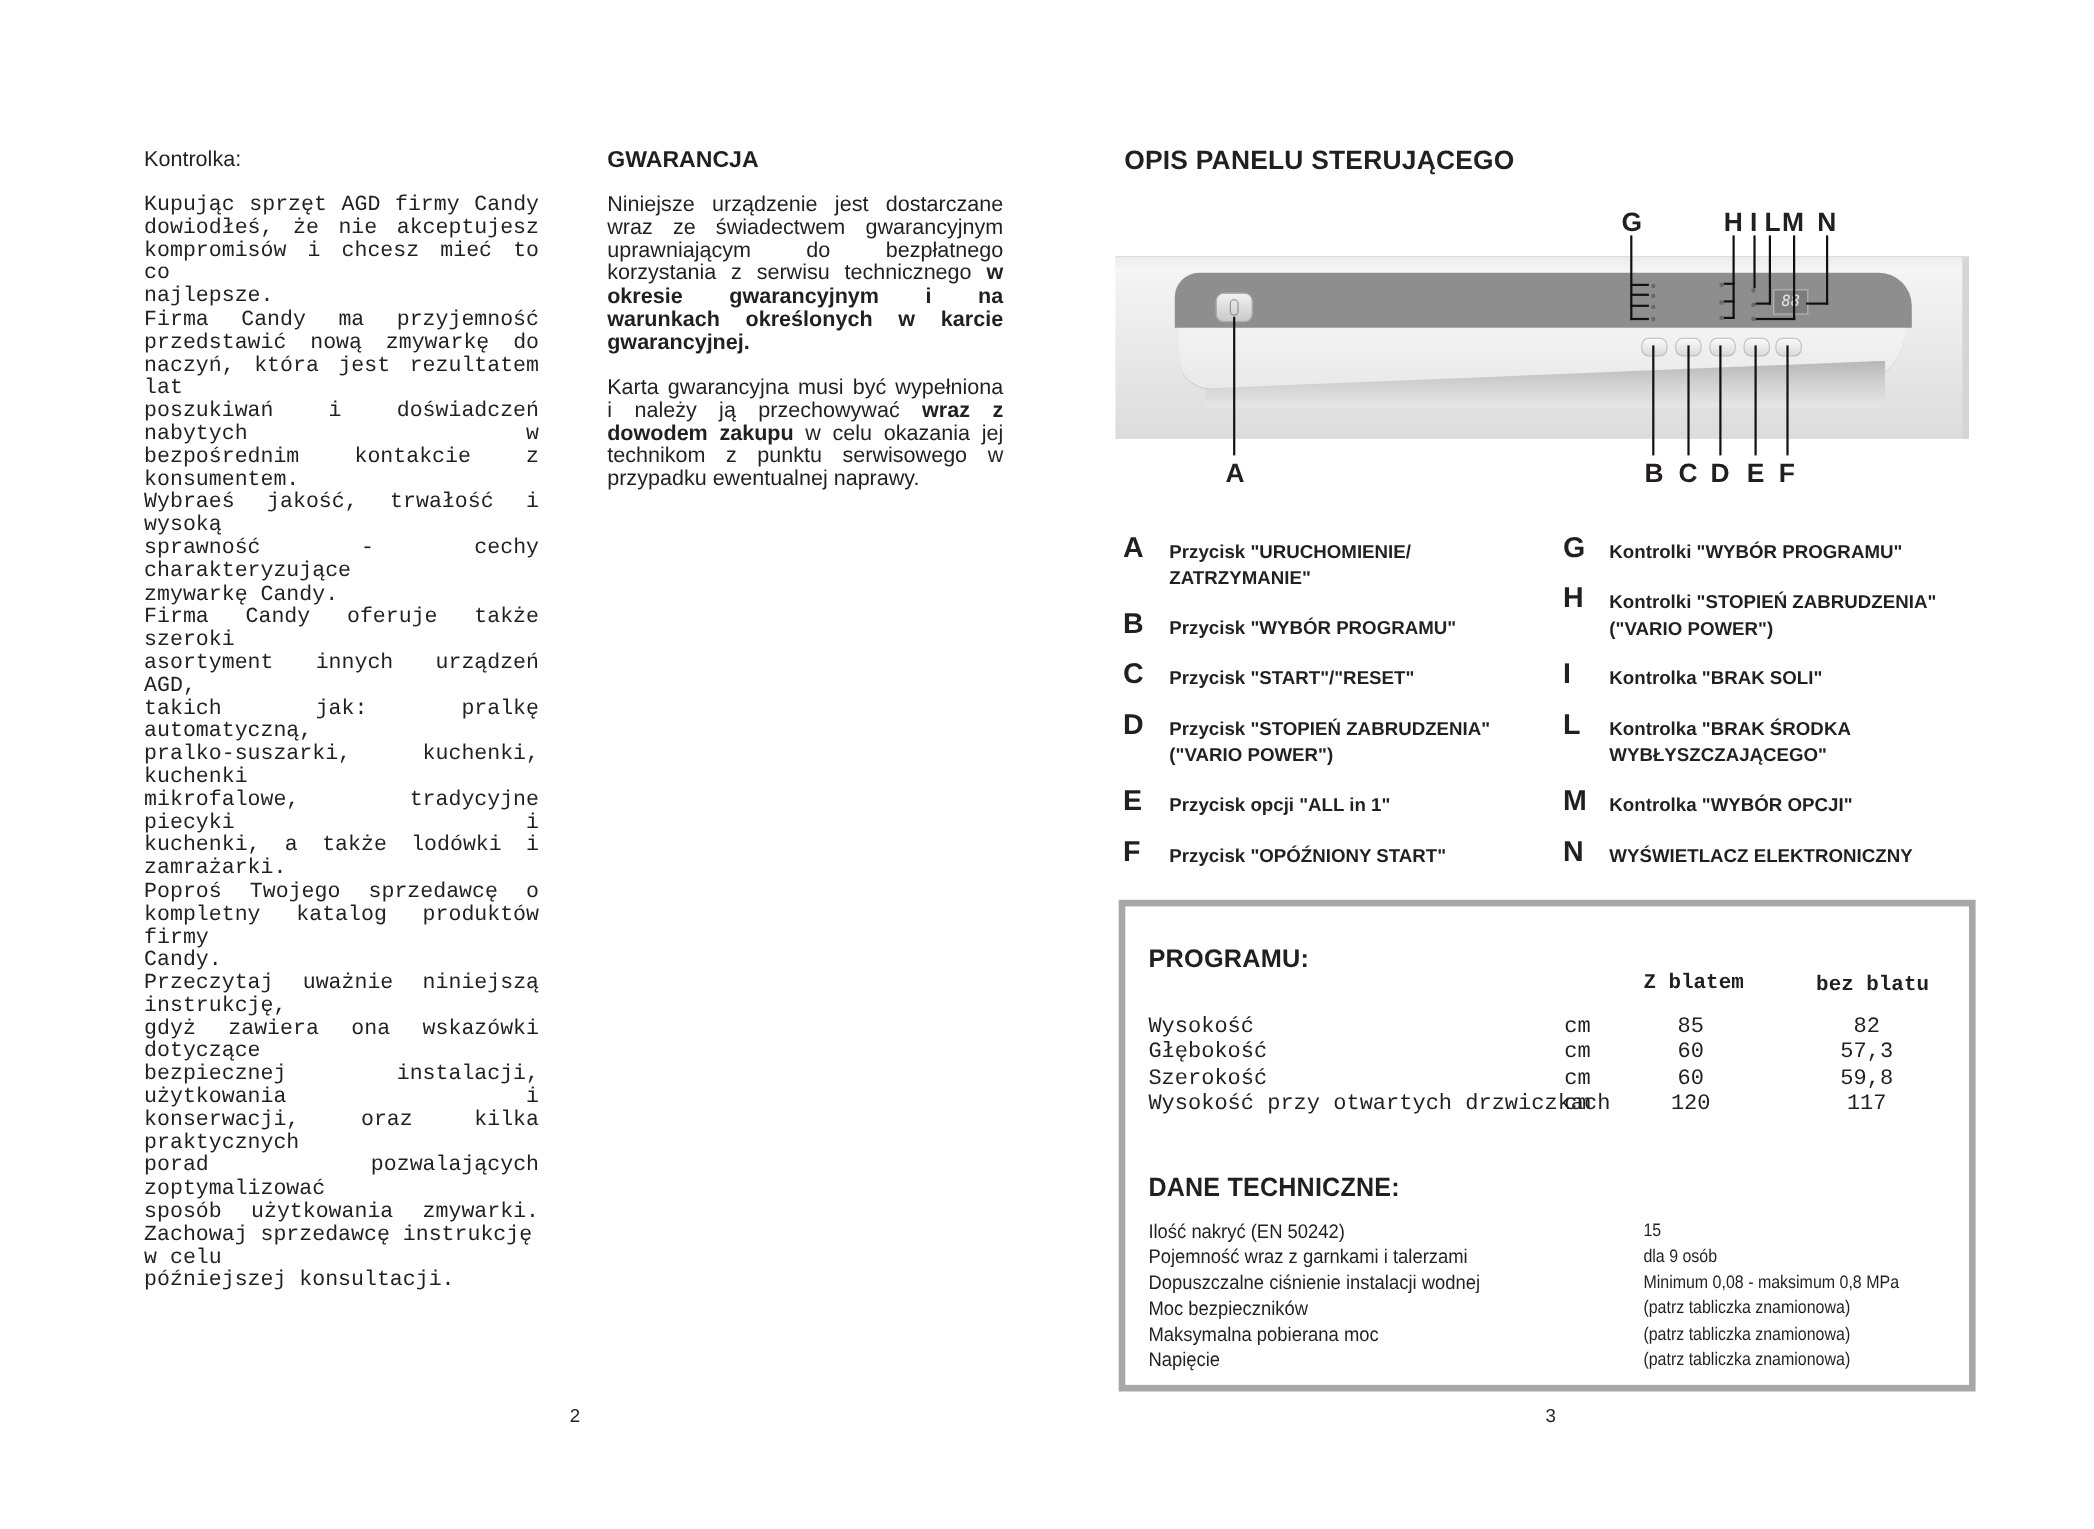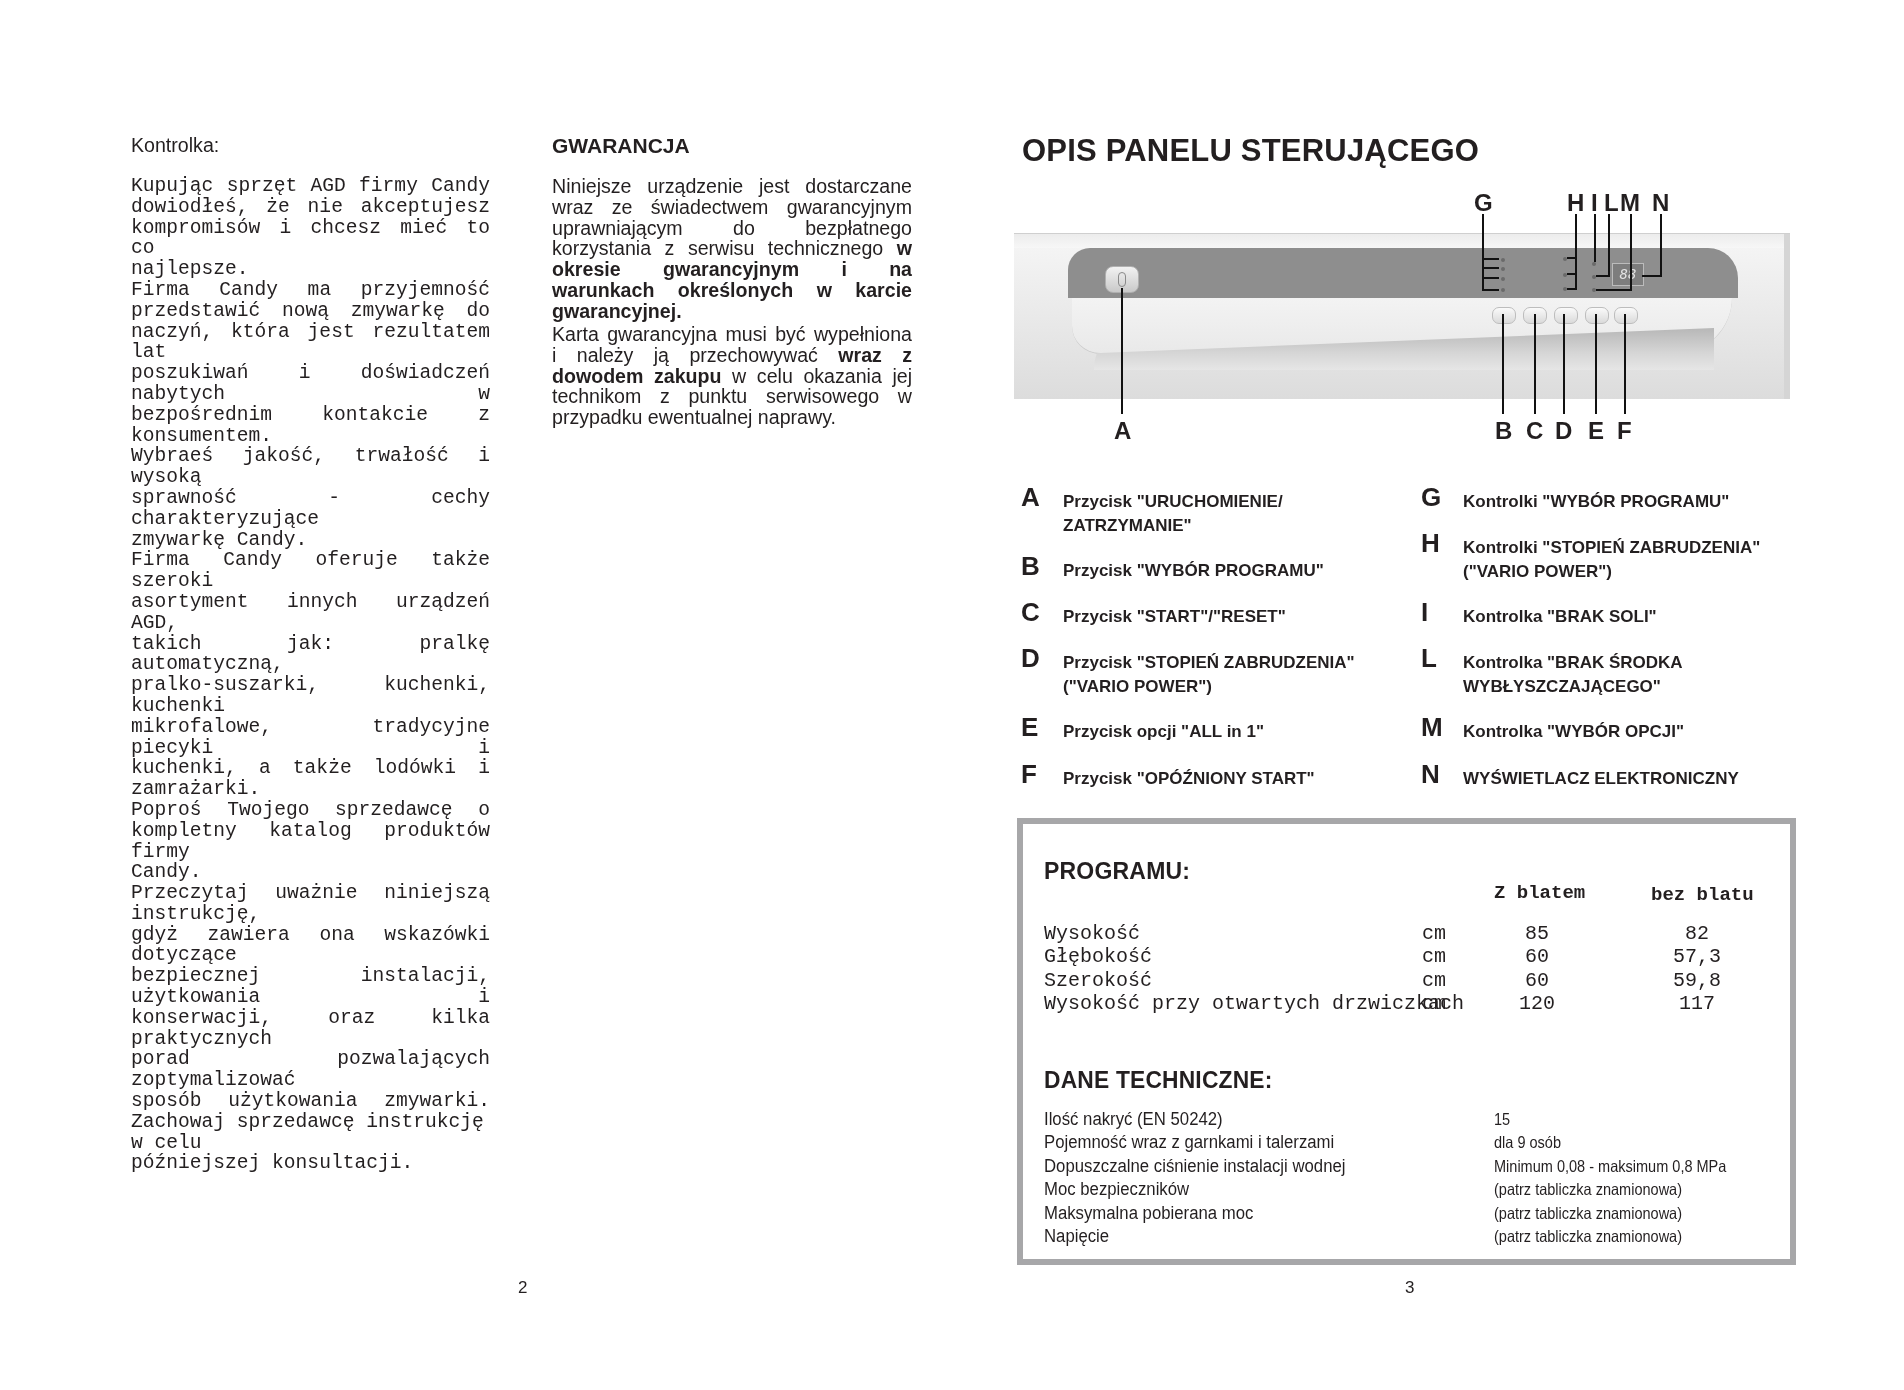--- a/index.html
+++ b/index.html
@@ -3,21 +3,21 @@
 <meta charset="utf-8">
 <style>
   html, body { margin:0; padding:0; background:#ffffff; }
   body { width:1904px; height:1390px; position:relative; overflow:hidden;
          font-family:"Liberation Sans", sans-serif; color:#231f20; }
   .abs { position:absolute; }
   .para { font-size:19.6px; line-height:20.8px; text-align:justify; text-align-last:auto; }
   .col1 { left:131px; top:136px; width:359px;font-family:Liberation Mono, monospace; }
   .col2 { left:552px; top:134px; width:360px; }
   .h-bold { font-weight:bold; font-size:21px; }
-  .sec-title { font-weight:bold; font-size:31px; letter-spacing:0.2px; }
+  .sec-title { font-weight:bold; font-size:24px; letter-spacing:0.2px; }
   .justify-line { text-align:justify; text-align-last:justify; display:block; }
   .last-line { text-align:left; display:block; }
   b { font-weight:bold; }
 
   
   .panel { left:1014px; top:233px; width:776px; height:165px;
            background:linear-gradient(180deg,#f6f6f6 0%,#e8e8e8 55%,#dcdcdc 100%);
            border-top:1px solid #cfcfcf; }
   .panel .top-band { position:absolute; left:0; top:0; right:0; height:14px;
            background:linear-gradient(180deg,#ececec,#f7f7f7); }
@@ -96,21 +96,21 @@
 <div class="abs h-bold" style="left:552px;top:134px;">GWARANCJA</div>
 <div class="abs para col2" id="w1" style="top:176px;">
     <span class="justify-line"><span>Niniejsze urządzenie jest dostarczane</span><b></b></span>
     <span class="justify-line"><span>wraz ze świadectwem gwarancyjnym</span><b></b></span>
     <span class="justify-line"><span>uprawniającym do bezpłatnego</span><b></b></span>
     <span class="justify-line"><span>korzystania z serwisu technicznego </span><b>w</b></span>
     <span class="justify-line"><span></span><b>okresie gwarancyjnym i na</b></span>
     <span class="justify-line"><span></span><b>warunkach określonych w karcie</b></span>
     <span class="last-line"><span></span><b>gwarancyjnej.</b></span>
   </div>
-<div class="abs para col2" id="w2" style="top:324px;">
+<div class="abs para col2" id="w2" style="top:342px;">
     <span class="justify-line"><span>Karta gwarancyjna musi być wypełniona</span><b></b><span></span></span>
     <span class="justify-line"><span>i należy ją przechowywać </span><b>wraz z</b><span></span></span>
     <span class="justify-line"><span></span><b>dowodem zakupu</b><span> w celu okazania jej</span></span>
     <span class="justify-line"><span>technikom z    punktu serwisowego w</span><b></b><span></span></span>
     <span class="last-line"><span>przypadku ewentualnej naprawy.</span><b></b><span></span></span>
   </div>
 
 <div class="pagenum" style="left:518px;top:1278px;">2</div>
 
 <div class="abs sec-title" style="left:1022px;top:133px;">OPIS PANELU STERUJĄCEGO</div>

